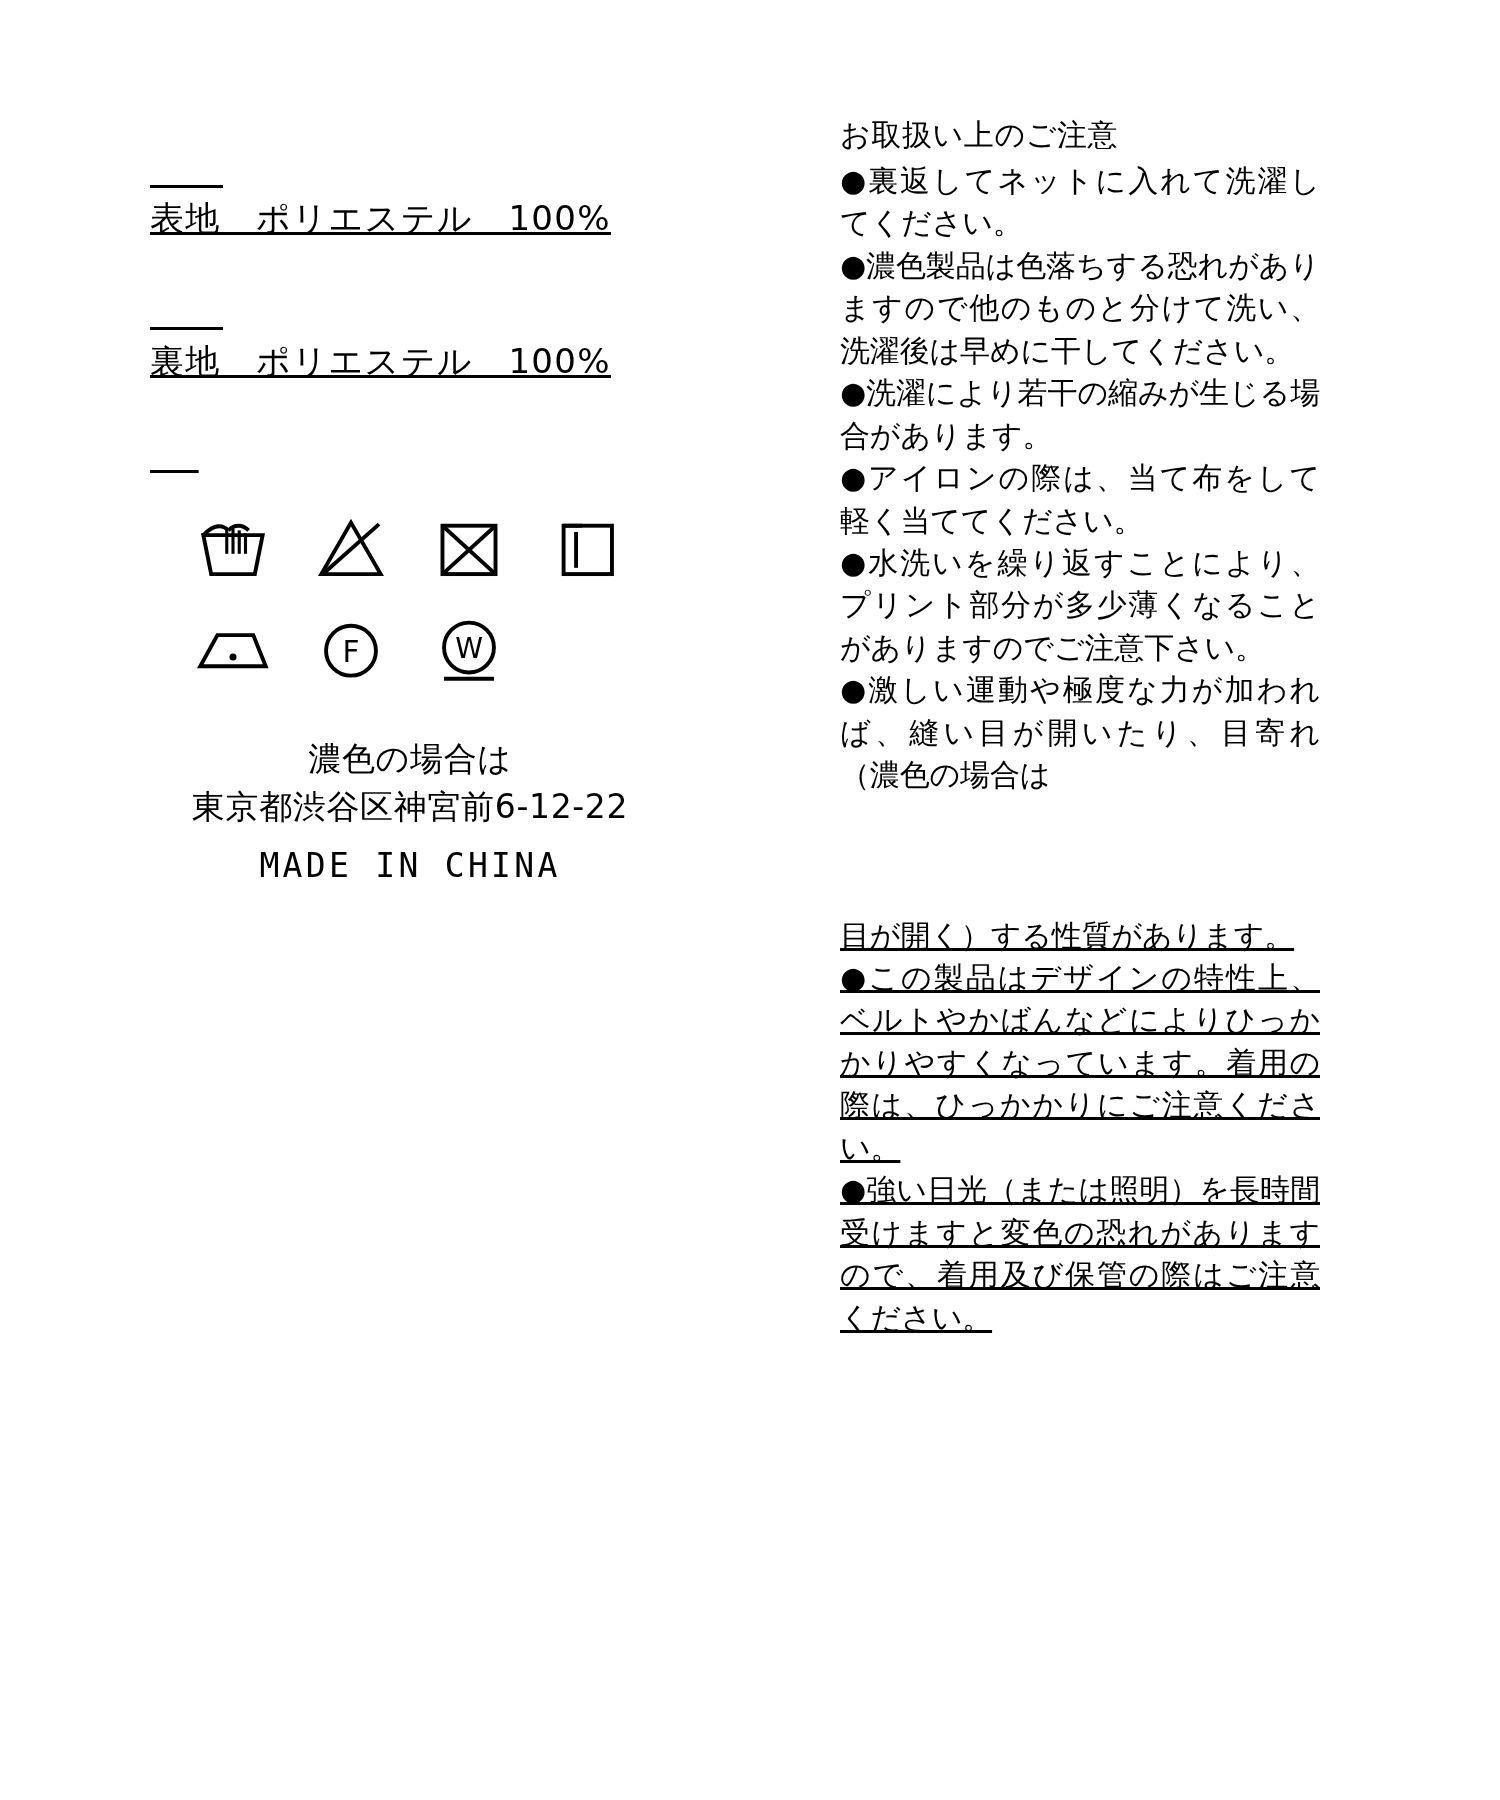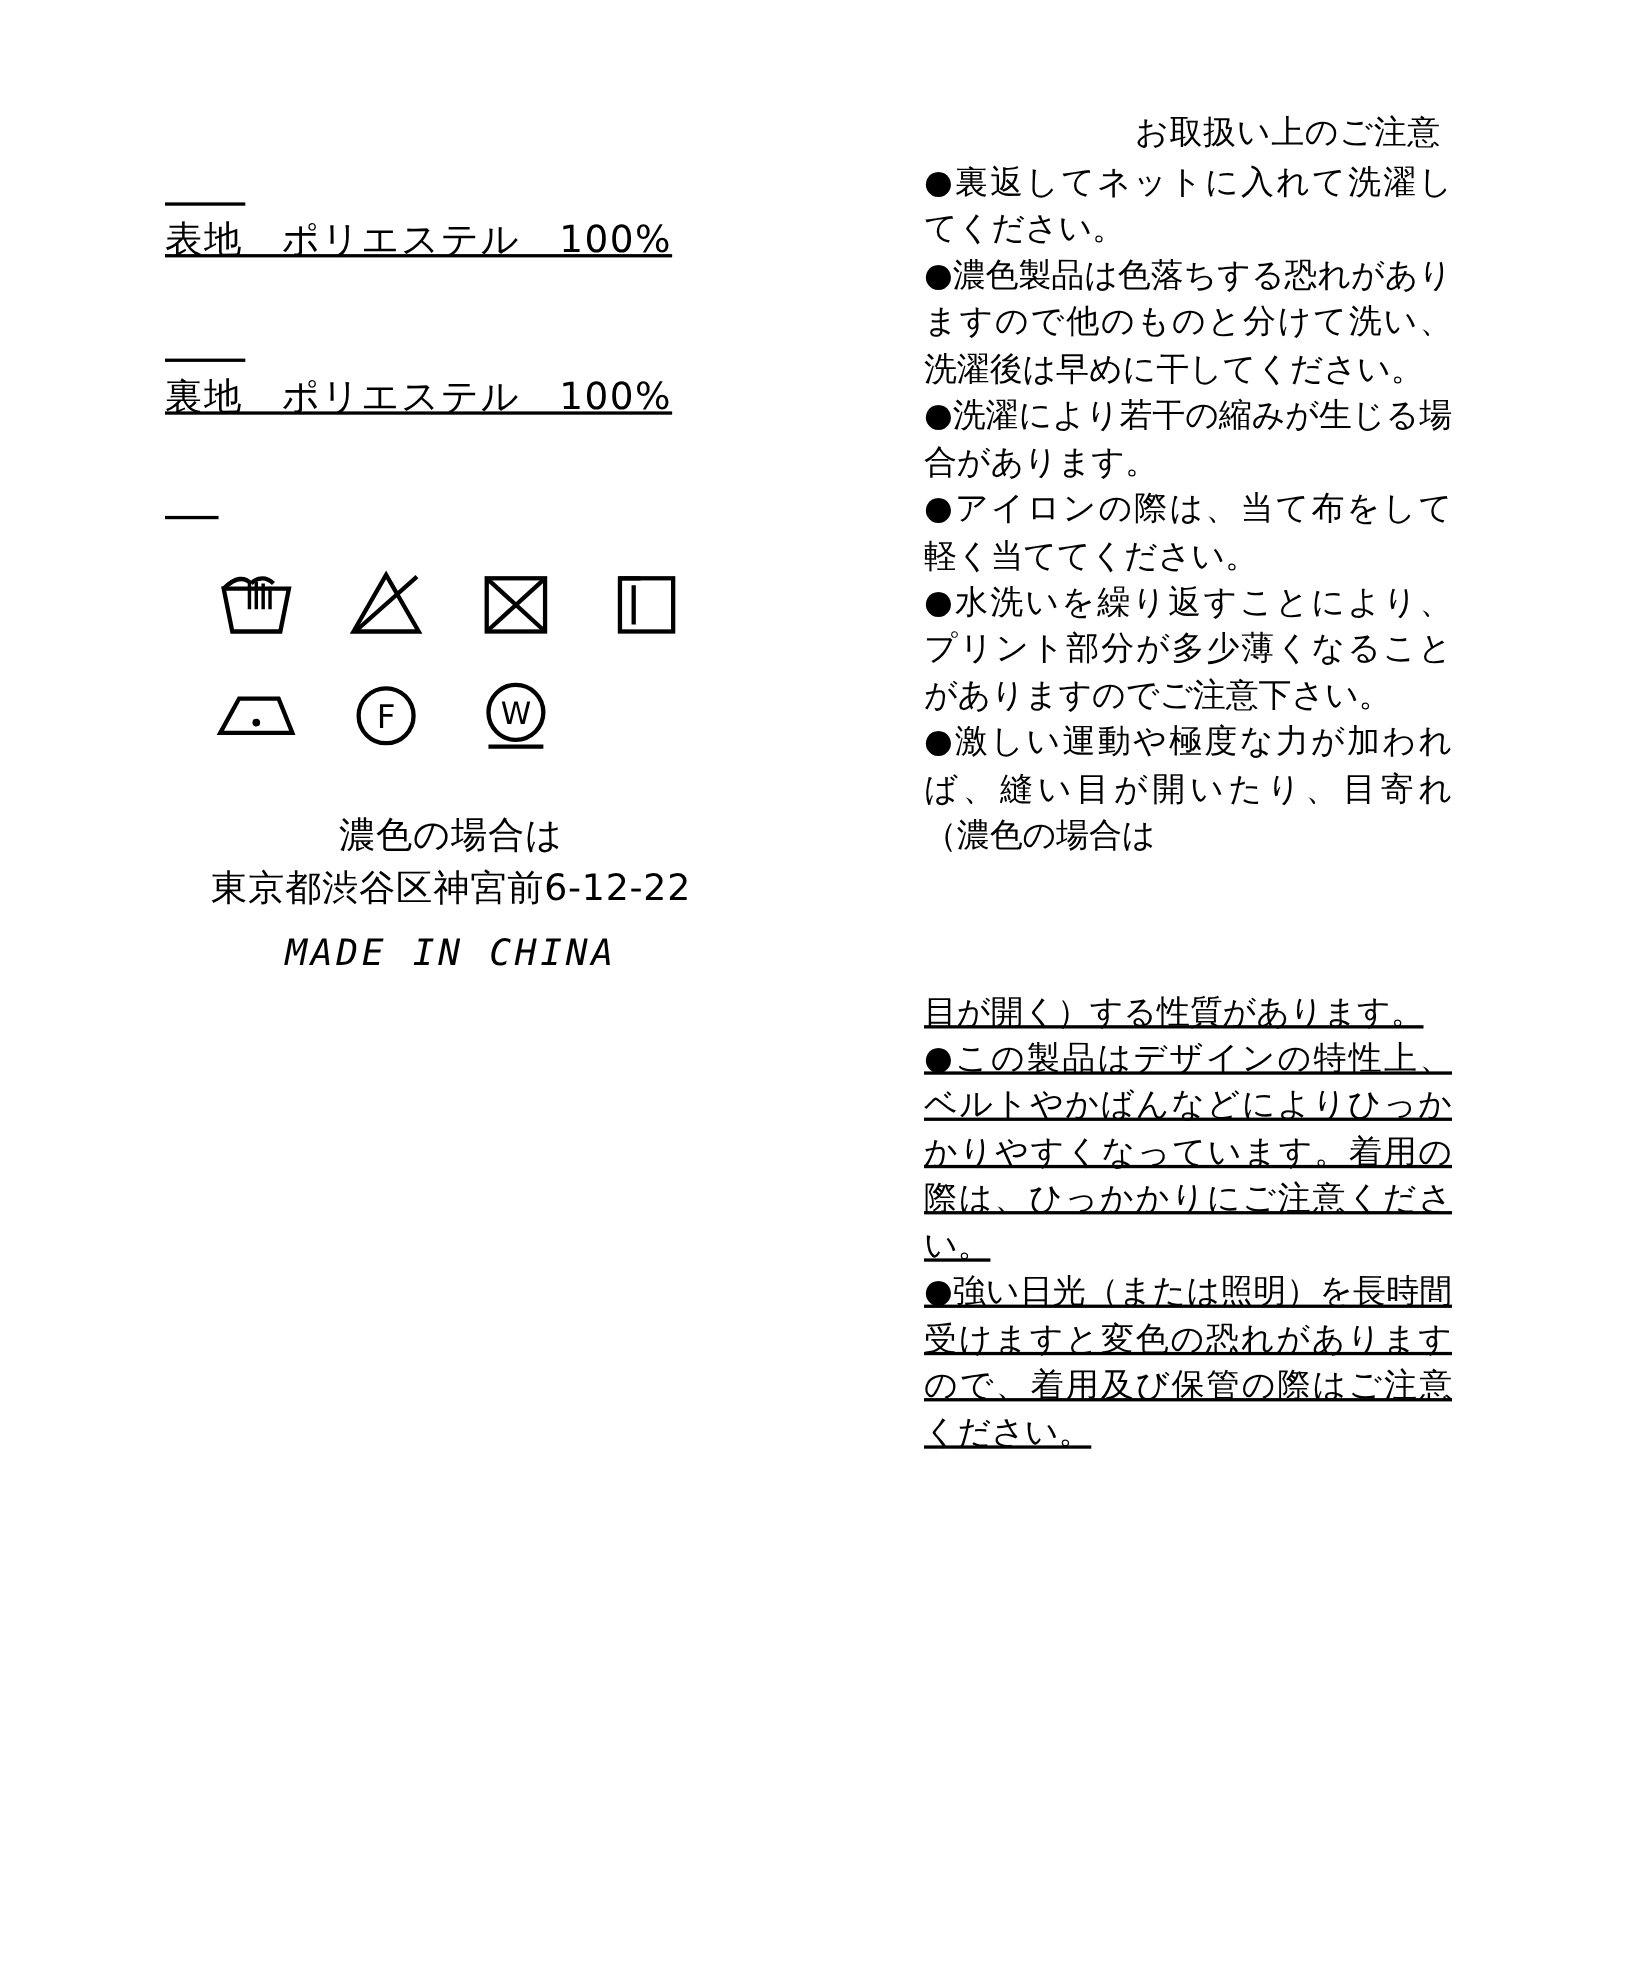--- a/index.html
+++ b/index.html
@@ -69,36 +69,36 @@
     line-height: 1.45;
     letter-spacing: 0.02em;
   }
   .company-line { display: block; }
   .made-in {
     display: block;
     margin-top: 12px;
     font-family: "DejaVu Sans Mono", "Liberation Mono", monospace;
     font-size: 33px;
     letter-spacing: 0.10em;
-    font-style: italic;
   }
 
   
   .right-col {
     position: absolute;
     left: 840px;
     top: 100px;
     width: 480px;
   }
   .care-title {
-    text-align: right;
+    text-align: left;
     font-size: 30px;
     letter-spacing: 0.02em;
     margin-bottom: 4px;
     padding-right: 10px;
+    margin-top: 15px;
   }
   .care-list {
     font-size: 30px;
     line-height: 1.415;
     letter-spacing: -0.005em;
     text-align: justify;
     text-justify: inter-character;
   }
   .care-item {
     display: block;

